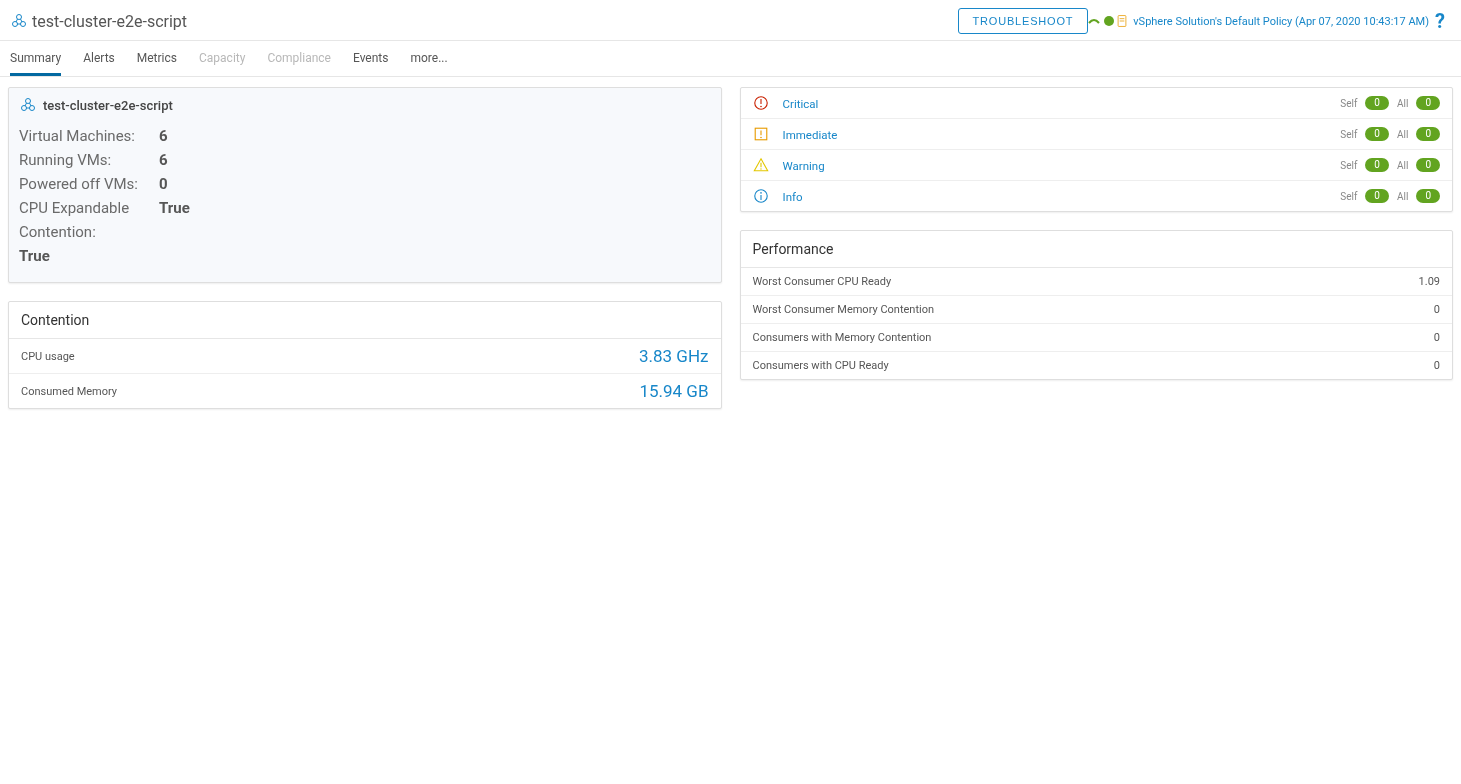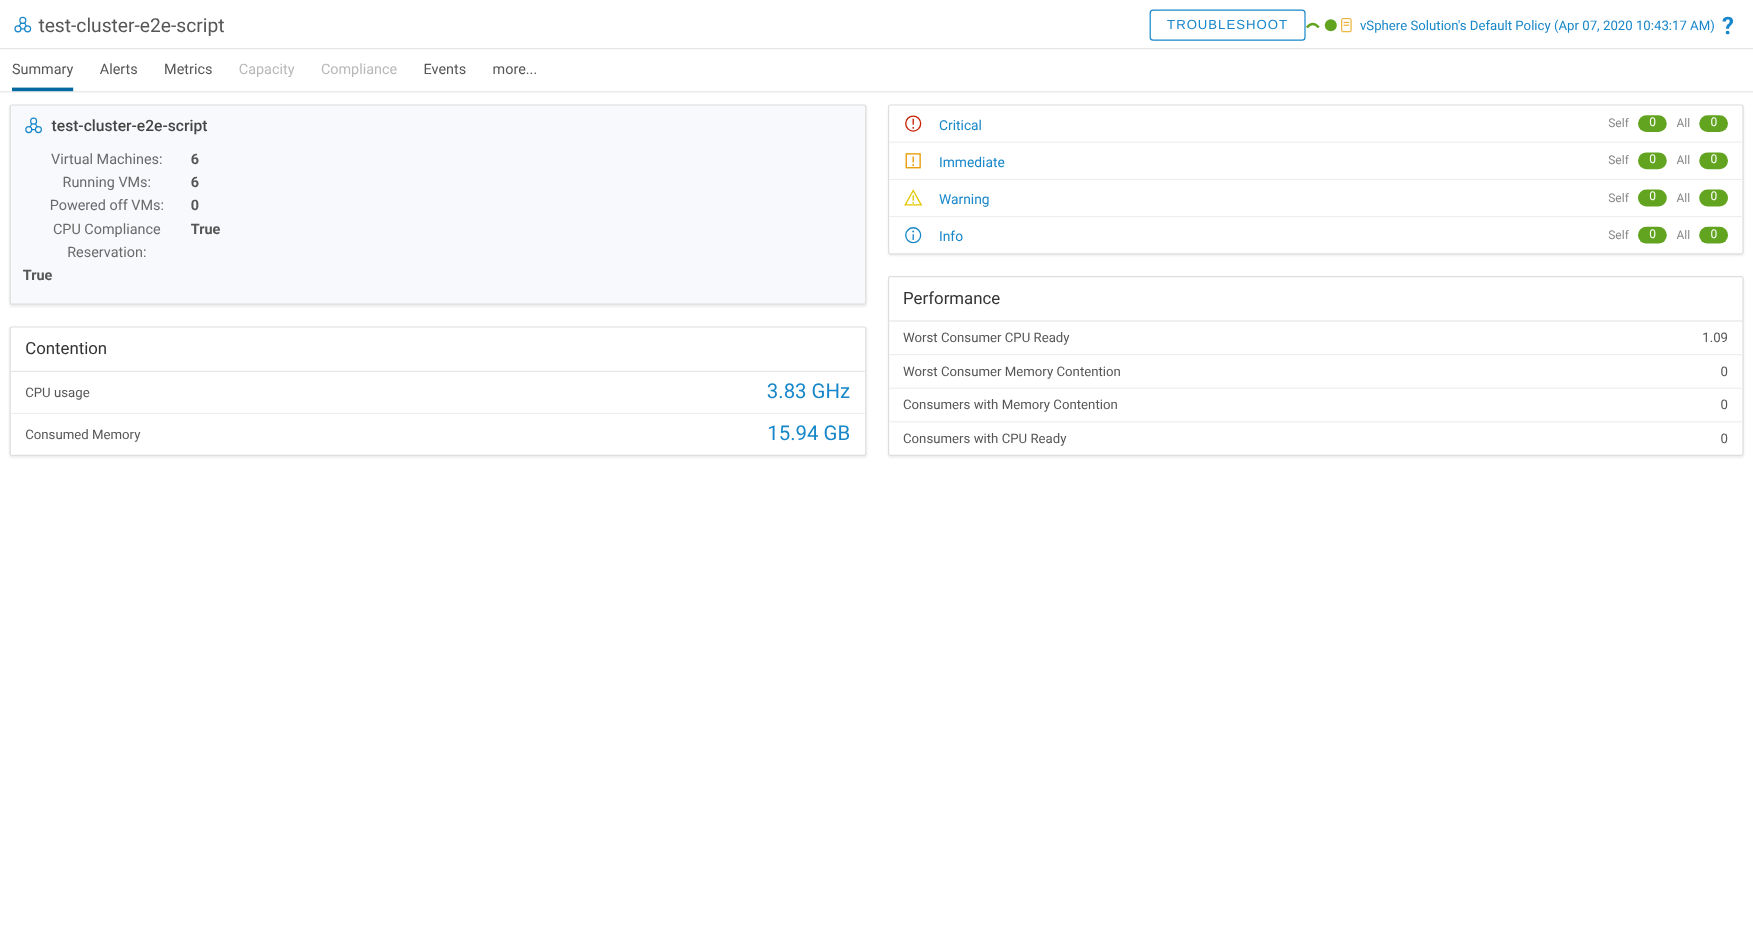--- a/index.html
+++ b/index.html
@@ -100,24 +100,23 @@
     padding: 8px 10px 6px 10px;
     font-size: 13px;
     color: #454545;
     font-weight:500;
   }
   .overview-body {
     padding: 4px 10px 14px 10px;
   }
   .prop-row {
     display: flex;
-    font-size: 12px;
+    font-size: 15px;
     color: #6a6a6a;
     line-height: 1.6;
-    text-align: center;
   }
   .prop-key { width: 140px; }
   .prop-val { font-weight: bold; color:#565656; }
   .alert-row, .util-row, .perf-row {
     display: flex;
     align-items: center;
     justify-content: space-between;
     padding: 7px 12px;
     border-bottom: 1px solid #eee;
     font-size: 11px;
@@ -225,21 +224,21 @@
           </div>
           <div class="prop-row">
             <span class="prop-key">Running VMs:</span>
             <span class="prop-val">6</span>
           </div>
           <div class="prop-row">
             <span class="prop-key">Powered off VMs:</span>
             <span class="prop-val">0</span>
           </div>
           <div class="prop-row">
-            <span class="prop-key">CPU Compliance Reservation:</span>
+            <span class="prop-key">CPU Expandable Contention:</span>
             <span class="prop-val">True</span>
           </div>
           <div class="prop-row">
             <span class="prop-val">True</span>
           </div>
         </div>
     </div>
 
     <div class="panel">
       <div class="panel-header">Contention</div>

